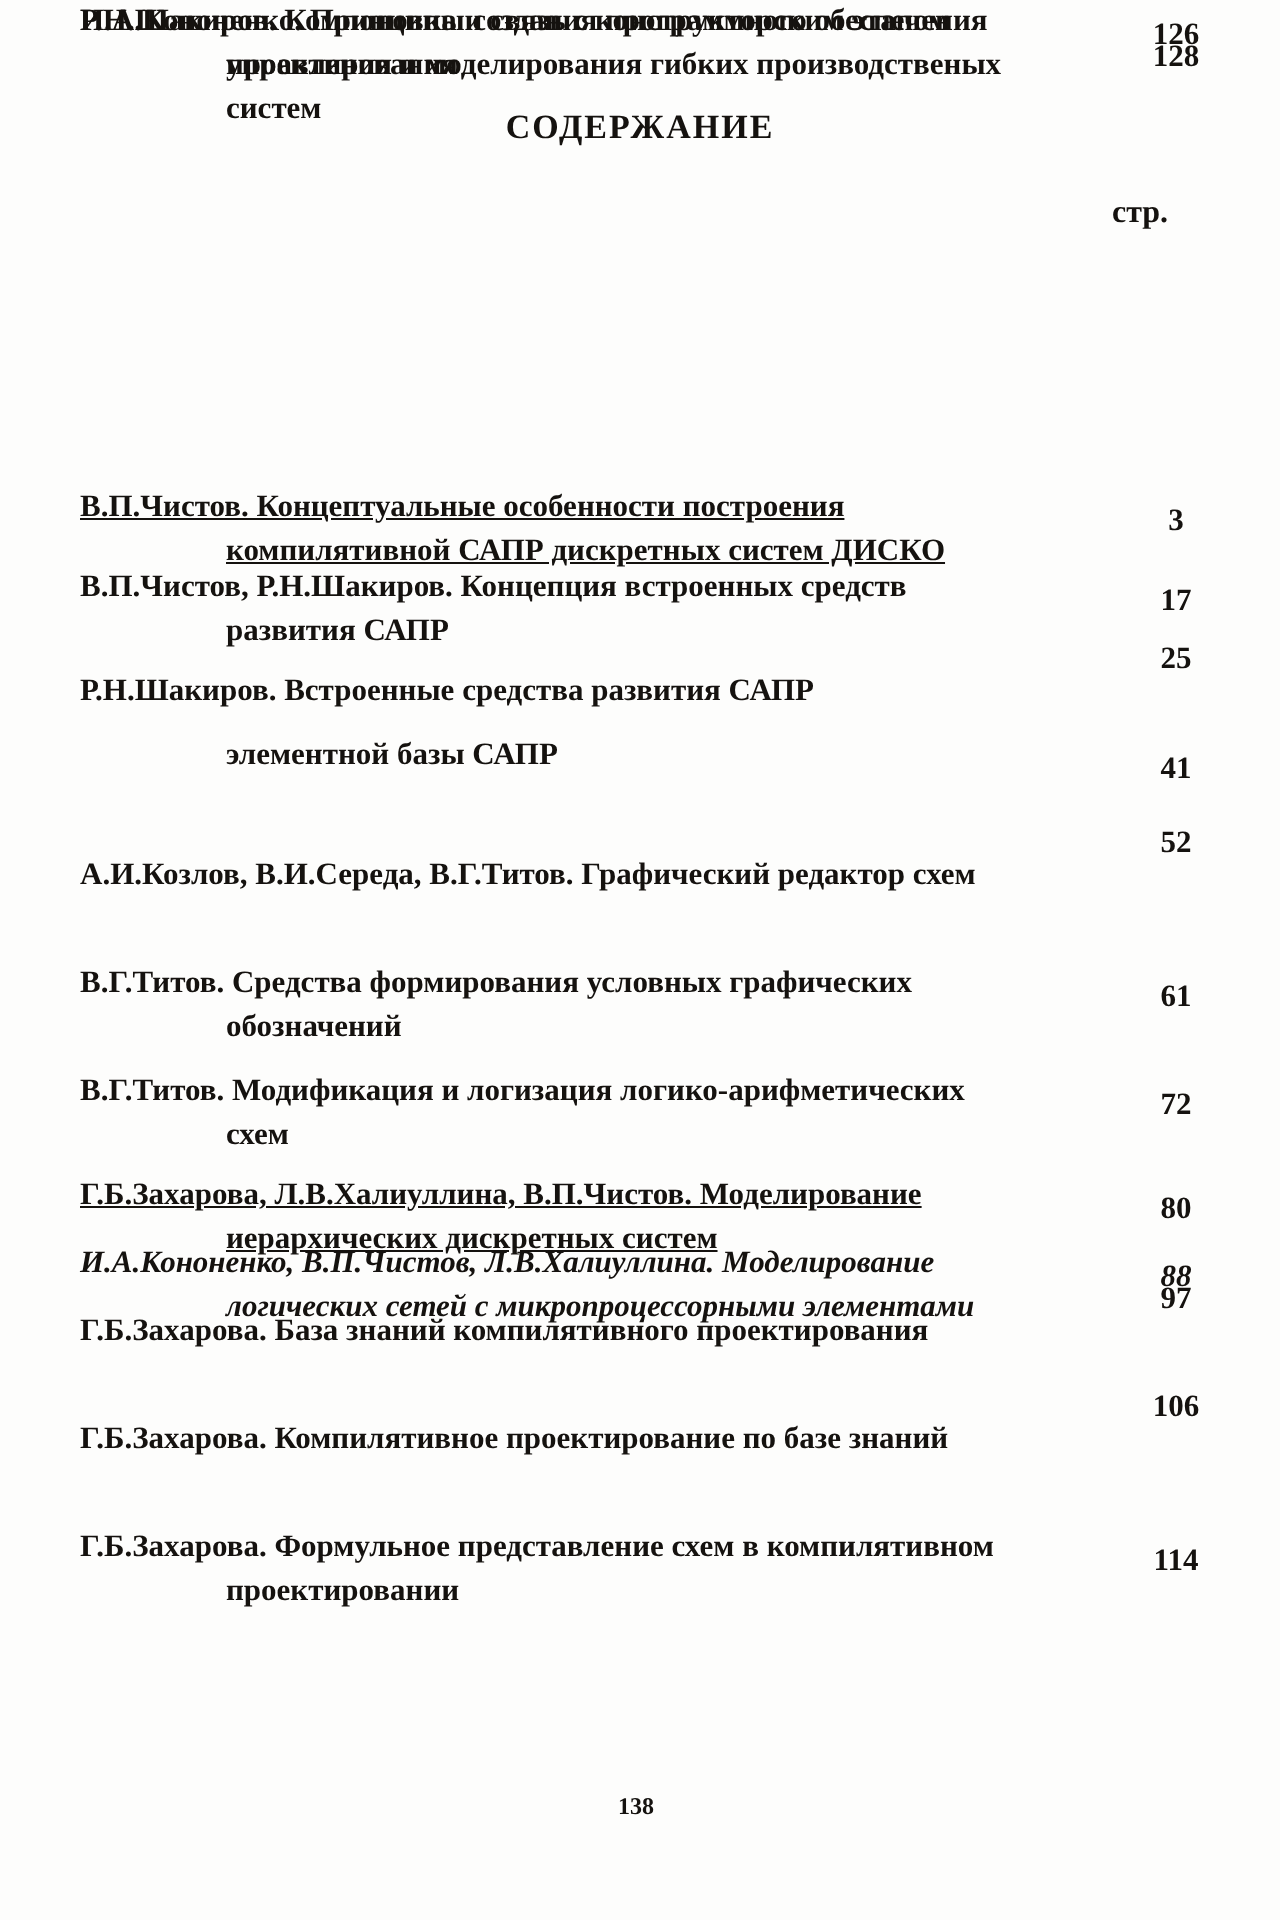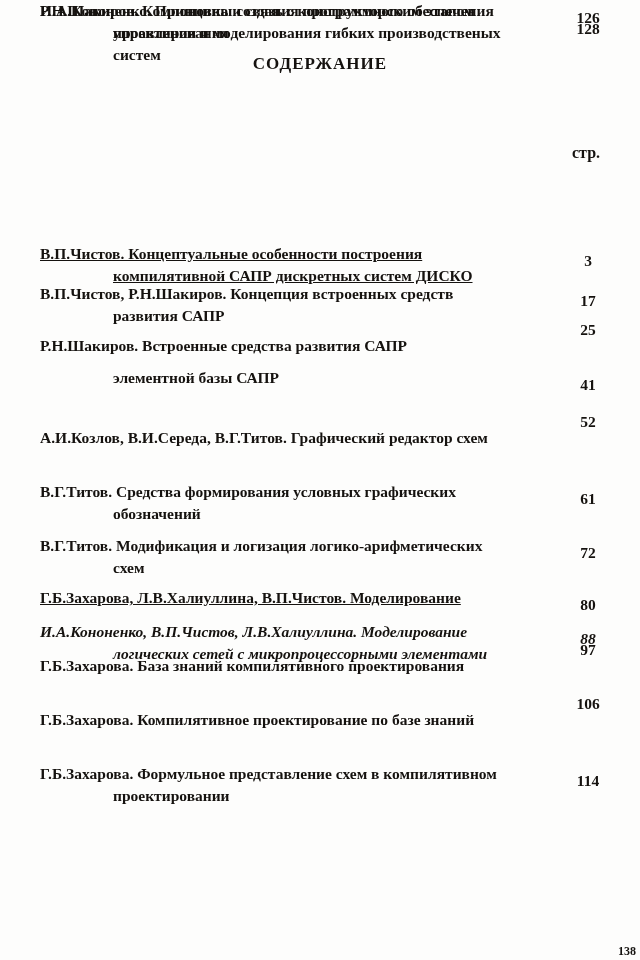--- a/index.html
+++ b/index.html
@@ -25,24 +25,22 @@
     text-align: center;
     font-size: 17px;
     letter-spacing: 1px;
     font-weight: 700;
   }
   .col-header {
     position: absolute;
     top: 98px;
     right: 24px;
     width: 60px;
-    text-align: center;
     font-size: 16px;
     font-weight: 700;
-    margin-top: 46px;
   }
   .entry {
     position: absolute;
     left: 40px;
     width: 576px;
     font-size: 15.5px;
     line-height: 22px;
     white-space: nowrap;
   }
   .entry .line { white-space: nowrap; }
@@ -71,24 +69,23 @@
   .entry:nth-of-type(10) { top: 587px; text-decoration: underline; }
   .entry:nth-of-type(11) { top: 621px; font-style: italic; }
   .entry:nth-of-type(12) { top: 655px; }
   .entry:nth-of-type(13) { top: 709px; }
   .entry:nth-of-type(14) { top: 763px; }
   .folio {
     position: absolute;
     top: 896px;
     left: 0;
     width: 636px; 
-    text-align: right;
+    text-align: center;
     font-size: 12px;
     font-weight: 700;
-    margin-top: 48px;
   }
 </style>
 </head>
 <body>
 
 <div class="page">
 
   <div class="doc-title">СОДЕРЖАНИЕ</div>
 
   <div class="col-header">стр.</div>
@@ -127,20 +124,21 @@
   </div>
 
   <div class="entry">
     <div class="line">В.Г.Титов. Модификация и логизация логико-арифметических</div>
     <div class="line cont">схем</div>
     <span class="num">72</span>
   </div>
 
   <div class="entry">
     <div class="line">Г.Б.Захарова, Л.В.Халиуллина, В.П.Чистов. Моделирование</div>
+    <div class="line cont">иерархических дискретных систем</div>
     <span class="num">80</span>
   </div>
 
   <div class="entry">
     <div class="line">И.А.Кононенко, В.П.Чистов, Л.В.Халиуллина. Моделирование</div>
     <div class="line cont">логических сетей с микропроцессорными элементами</div>
     <span class="num">88</span>
   </div>
 
   <div class="entry">

